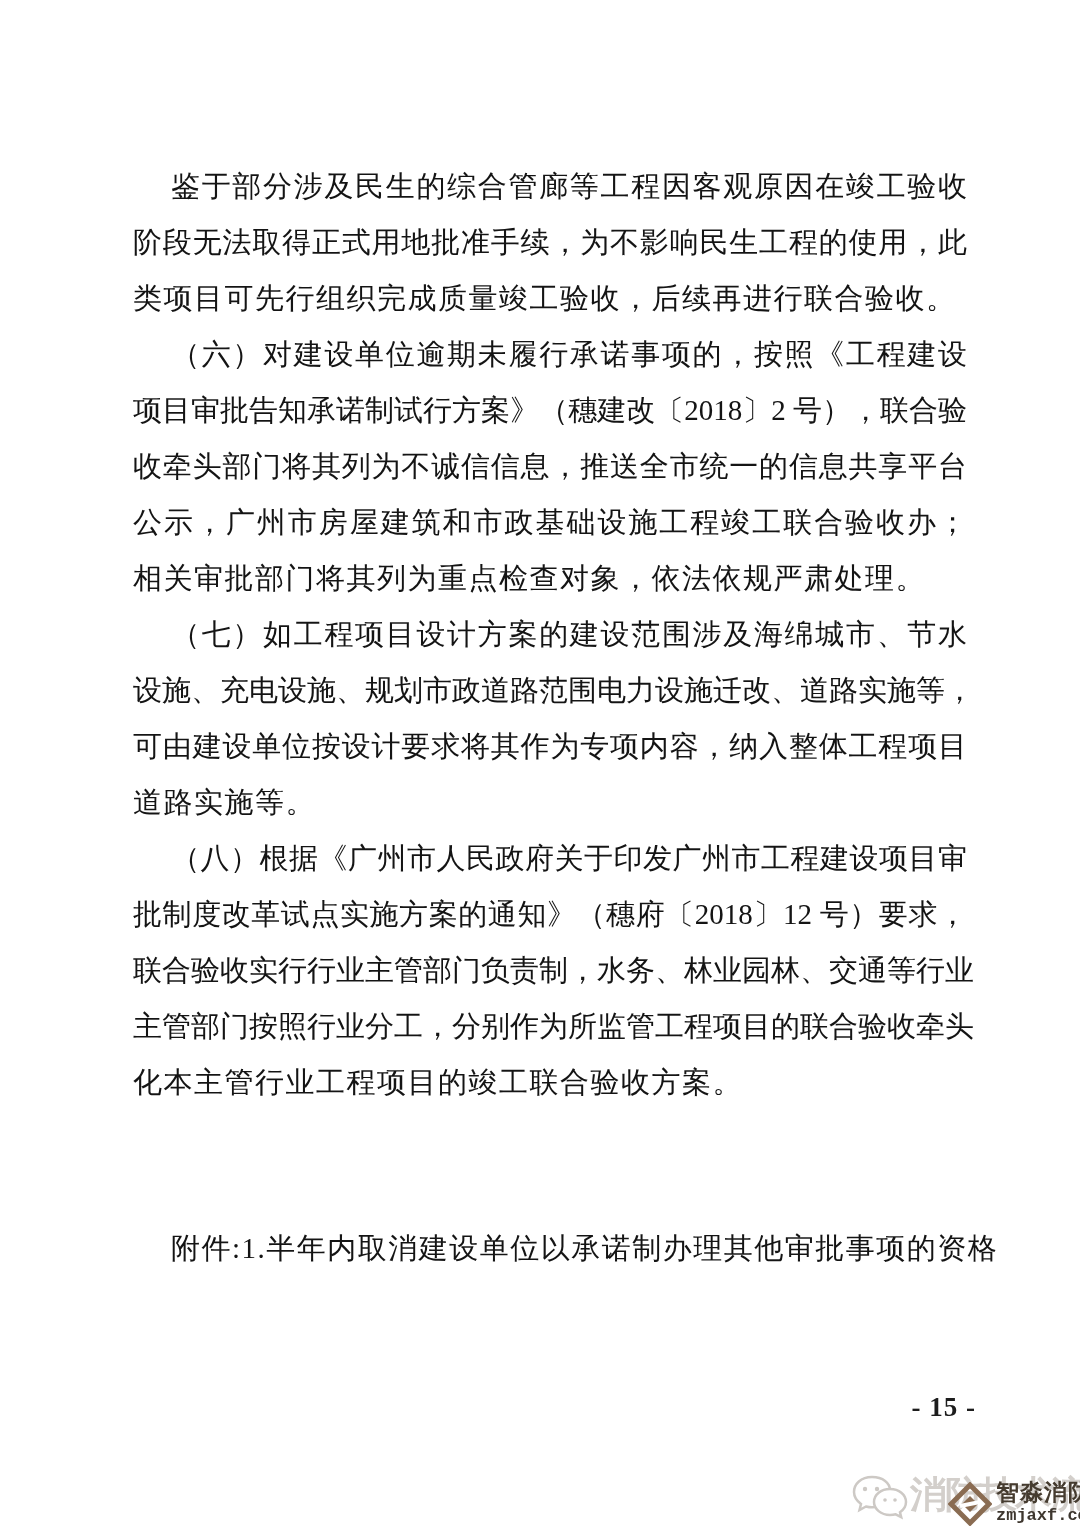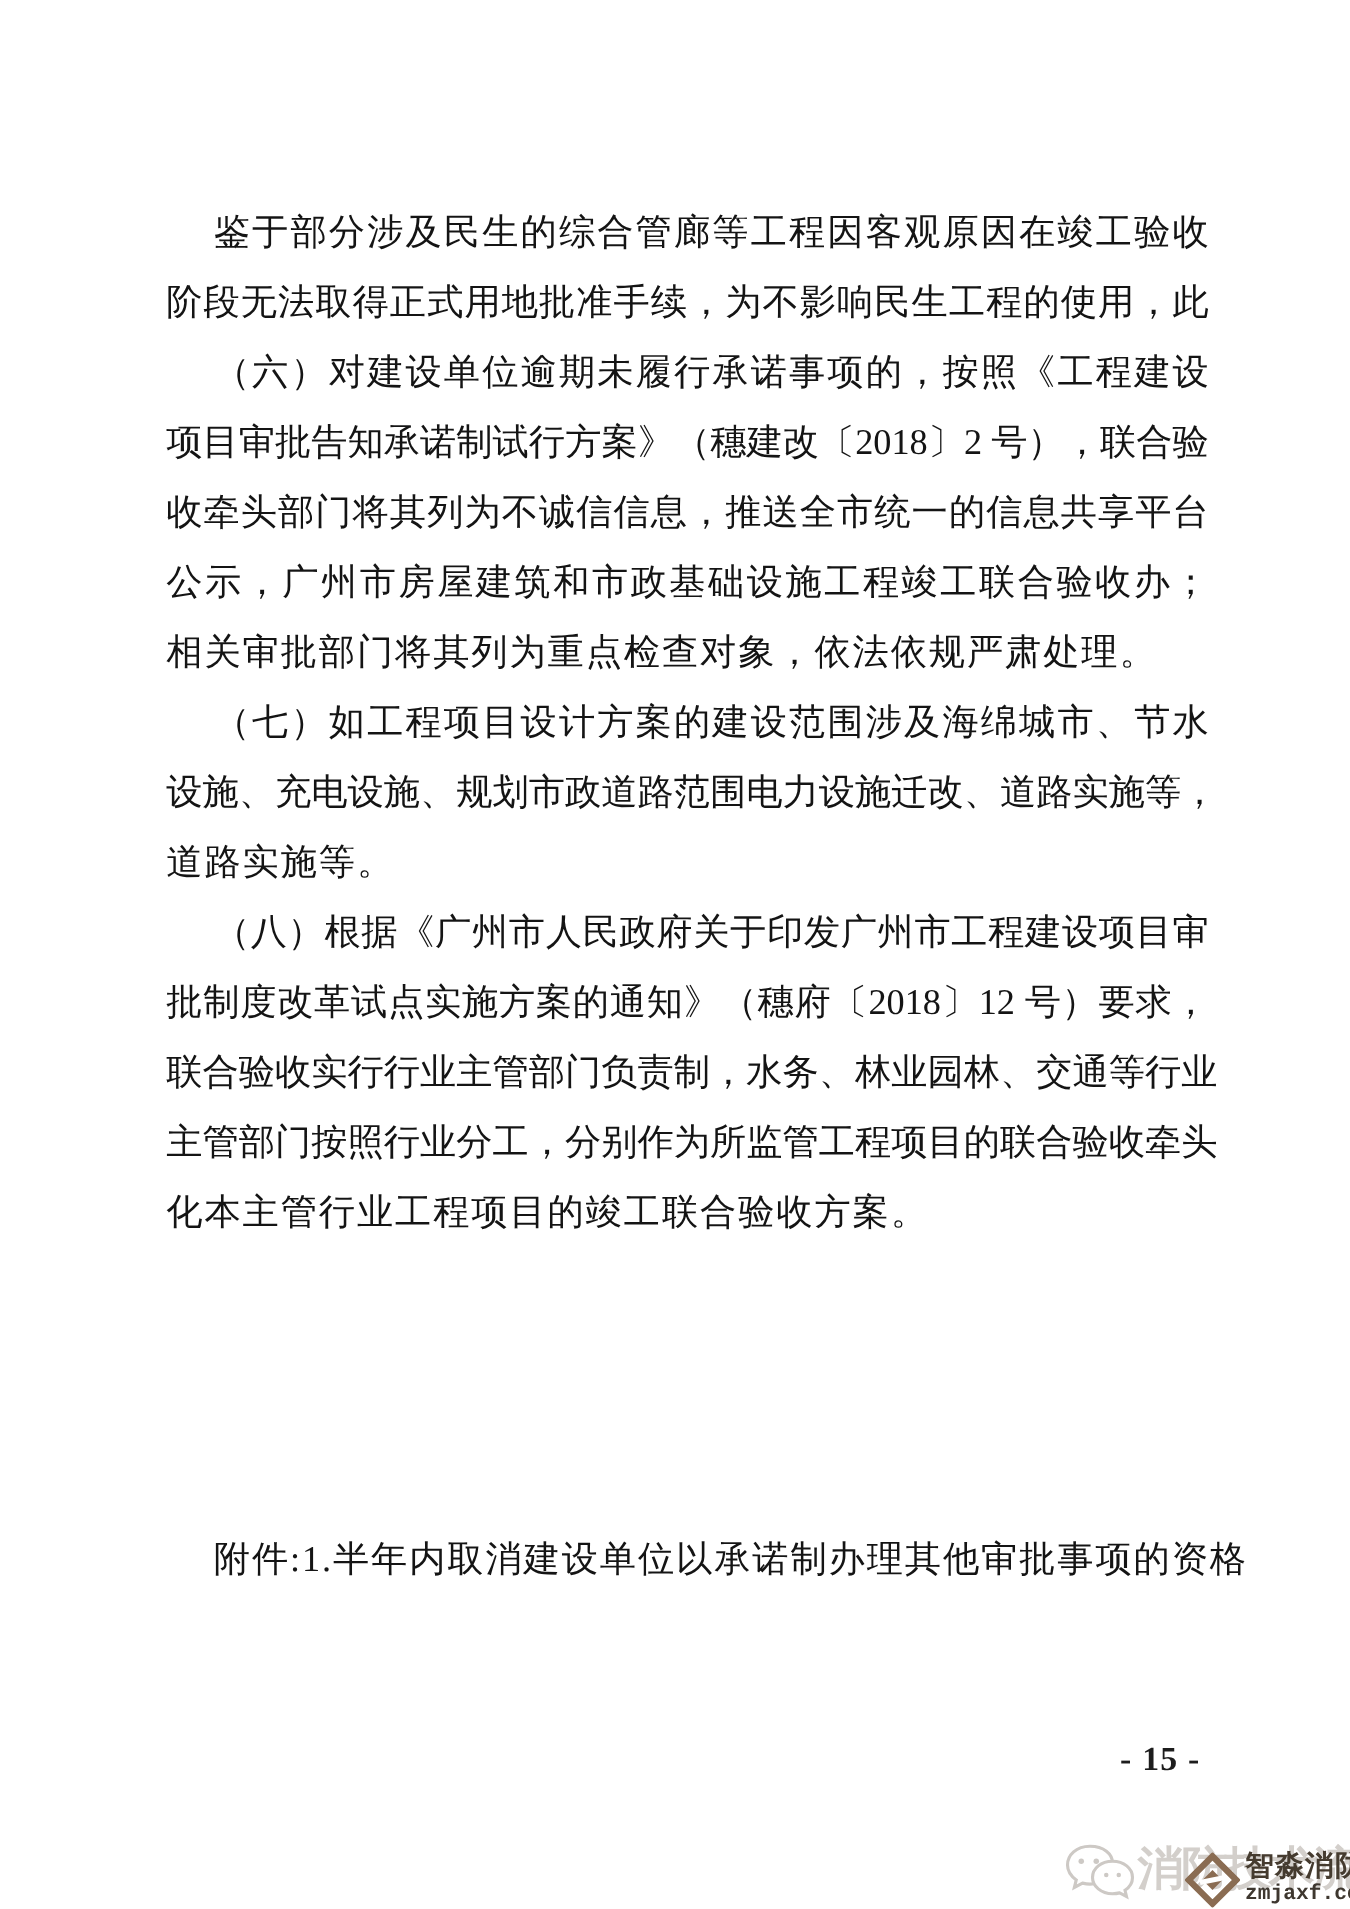--- a/index.html
+++ b/index.html
@@ -55,21 +55,21 @@
   .attachment .a-line.first { padding-left: 38px; }
   .attachment .a-line.cont { padding-left: 104px; }
   .page-number {
     position: absolute;
     left: 896px; top: 1392px;
     width: 80px;
     font-size: 27px;
     font-weight: bold;
     color: #1d1d1d;
     letter-spacing: 1px;
-    text-align: left;
+    text-align: right;
     font-family: "Liberation Serif", "DejaVu Serif", serif;
   }
   .footer-mark {
     position: absolute;
     left: 840px; top: 1468px;
     width: 240px; height: 59px;
   }
   .wechat-icon {
     position: absolute; left: 12px; top: 5px;
     width: 58px; height: 50px;
@@ -115,27 +115,29 @@
   }
 </style>
 </head>
 <body>
 
 <div class="page">
 
   <div class="body-text">
     <div class="line indent">鉴于部分涉及民生的综合管廊等工程因客观原因在竣工验收</div>
     <div class="line">阶段无法取得正式用地批准手续，为不影响民生工程的使用，此</div>
+    <div class="line para-end">类项目可先行组织完成质量竣工验收，后续再进行联合验收。</div>
     <div class="line indent">（六）对建设单位逾期未履行承诺事项的，按照《工程建设</div>
     <div class="line">项目审批告知承诺制试行方案》（穗建改〔2018〕2 号），联合验</div>
     <div class="line">收牵头部门将其列为不诚信信息，推送全市统一的信息共享平台</div>
     <div class="line">公示，广州市房屋建筑和市政基础设施工程竣工联合验收办；</div>
     <div class="line para-end">相关审批部门将其列为重点检查对象，依法依规严肃处理。</div>
     <div class="line indent">（七）如工程项目设计方案的建设范围涉及海绵城市、节水</div>
     <div class="line">设施、充电设施、规划市政道路范围电力设施迁改、道路实施等，</div>
+    <div class="line">可由建设单位按设计要求将其作为专项内容，纳入整体工程项目</div>
     <div class="line para-end">道路实施等。</div>
     <div class="line indent">（八）根据《广州市人民政府关于印发广州市工程建设项目审</div>
     <div class="line">批制度改革试点实施方案的通知》（穗府〔2018〕12 号）要求，</div>
     <div class="line">联合验收实行行业主管部门负责制，水务、林业园林、交通等行业</div>
     <div class="line">主管部门按照行业分工，分别作为所监管工程项目的联合验收牵头</div>
     <div class="line para-end">化本主管行业工程项目的竣工联合验收方案。</div>
   </div>
 
   <div class="attachment">
     <div class="a-line first">附件:1.半年内取消建设单位以承诺制办理其他审批事项的资格</div>

